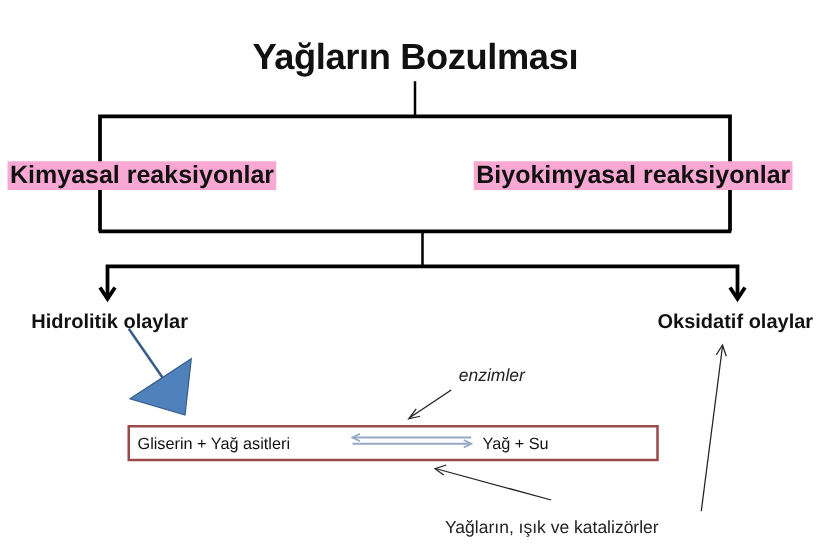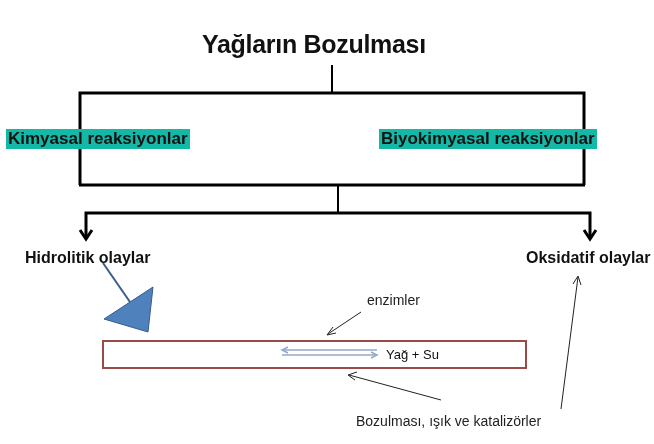--- a/index.html
+++ b/index.html
@@ -1,21 +1,21 @@
 <!DOCTYPE html>
 <html><head>
 <meta charset="utf-8">
 <style>
   html, body { margin:0; padding:0; background:#ffffff; }
   body { width:654px; height:444px; position:relative; overflow:hidden; font-family:"Liberation Sans", sans-serif; }
   svg.lines { position:absolute; left:0; top:0; }
   .lbl { position:absolute; white-space:nowrap; color:#111; }
   .bold { font-weight:bold; }
-  .title { font-size:25px; left:202px; top:30px; letter-spacing:-0.3px; }
-  .cat { font-size:17px; background:#14b8a6; padding:0 2px; }
+  .title { font-size:29px; left:202px; top:30px; letter-spacing:-0.3px; }
+  .cat { font-size:20px; background:#f9a8d4; padding:0 2px; }
   .sub { font-size:16px;text-align:right; }
   .small { font-size:14px; color:#222; }
   .eq-box { position:absolute; left:102px; top:340px; width:421px; height:25px; border:2px solid #9b4a4a; background:#fff; }
   .eq-text { position:absolute; font-size:13px; color:#111; top:5px; }
 </style>
 </head>
 <body>
 
 <svg class="lines" width="654" height="444">
 
@@ -44,25 +44,26 @@
 </svg>
 
 <div class="lbl bold title">Yağların Bozulması</div>
 
 <div class="lbl bold cat" style="left:6px; top:129px;">Kimyasal reaksiyonlar</div>
 <div class="lbl bold cat" style="left:379px; top:129px;">Biyokimyasal reaksiyonlar</div>
 
 <div class="lbl bold sub" style="left:25px; top:249px;">Hidrolitik olaylar</div>
 <div class="lbl bold sub" style="left:526px; top:249px;">Oksidatif olaylar</div>
 
-<div class="lbl small" style="left:367px; top:292px;">enzimler</div>
+<div class="lbl small" style="left:367px; top:292px;font-style:italic;">enzimler</div>
 
 <div class="eq-box">
+  <span class="eq-text" style="left:6px;">Gliserin + Yağ asitleri</span>
   <svg style="position:absolute; left:176px; top:4px;" width="100" height="14">
     <line x1="2" y1="4" x2="97" y2="4" stroke="#95a9c6" stroke-width="1.5"></line>
     <polyline points="8,1 2,4 8,7" fill="none" stroke="#95a9c6" stroke-width="1.5"></polyline>
     <line x1="2" y1="9" x2="97" y2="9" stroke="#95a9c6" stroke-width="1.5"></line>
     <polyline points="91,6 97,9 91,12" fill="none" stroke="#95a9c6" stroke-width="1.5"></polyline>
   </svg>
   <span class="eq-text" style="left:282px;text-align:center;">Yağ + Su</span>
 </div>
 
-<div class="lbl small" style="left:356px; top:413px;">Bozulması, ışık ve katalizörler</div>
+<div class="lbl small" style="left:356px; top:413px;">Yağların, ışık ve katalizörler</div>
 
 </body></html>

